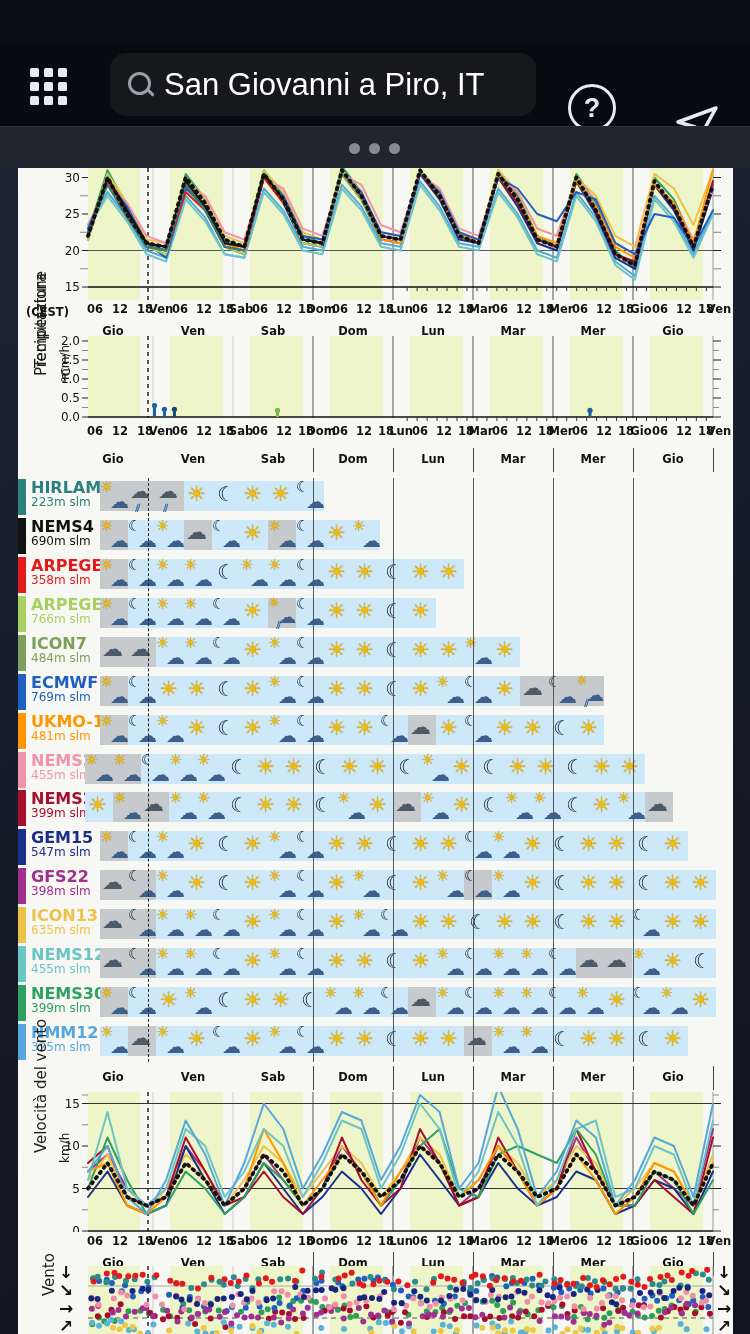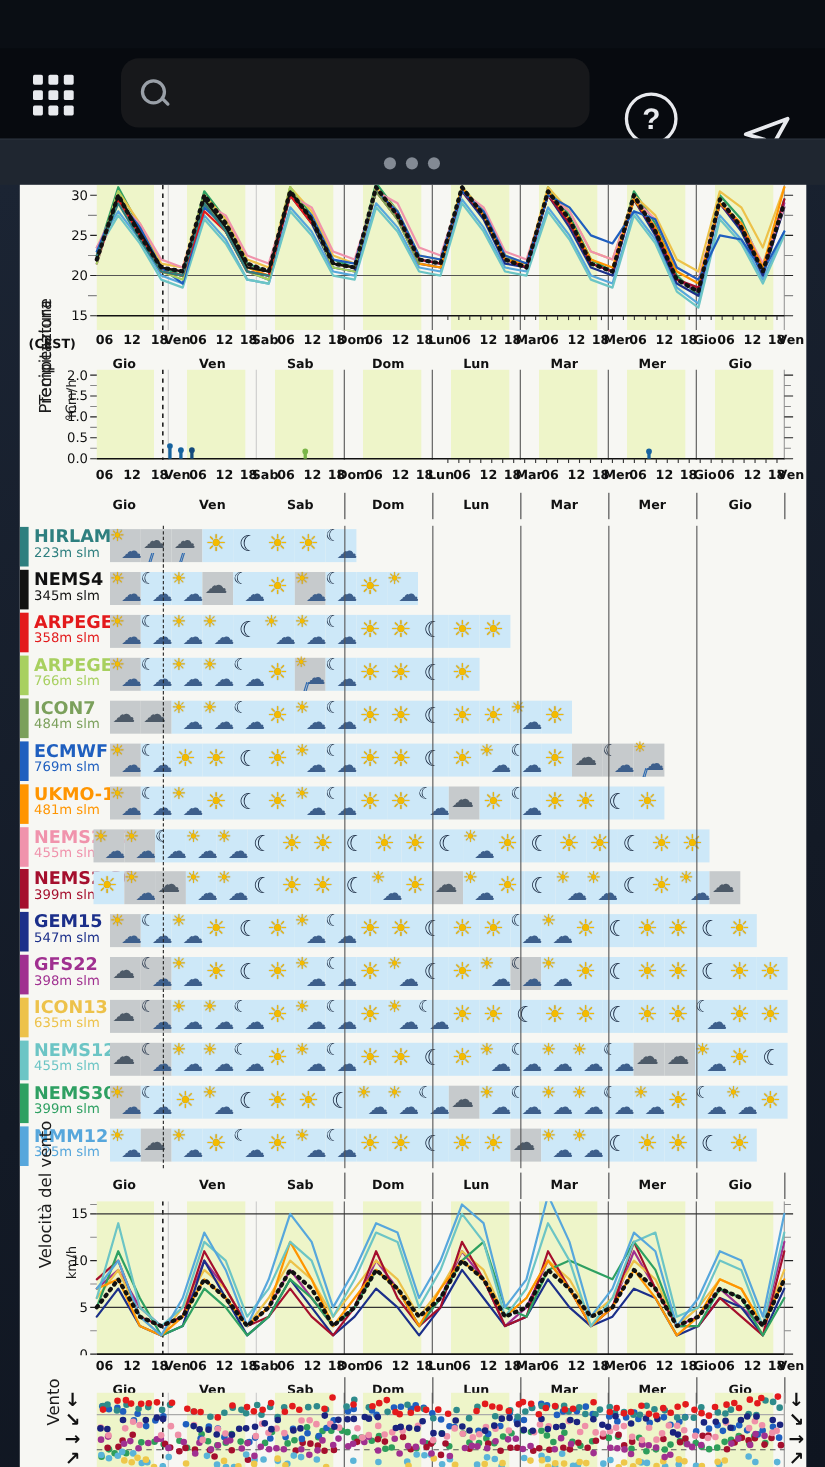--- a/index.html
+++ b/index.html
@@ -77,20 +77,21 @@
         <i></i>
         <i></i>
         <i></i>
         <i></i>
         <i></i>
         <i></i>
         <i></i>
   </div>
   <div class="searchpill">
     <span class="mag"></span>
+    <span class="searchtxt">San Giovanni a Piro, IT</span>
   </div>
   <div class="helpico">?</div>
   <div class="navico">
     <svg width="52" height="52" viewBox="0 0 52 52">
       <path d="M44 8 L24 44 L23 27 L6 22 Z" fill="none" stroke="#e8eaee" stroke-width="3.5" stroke-linejoin="round"></path>
     </svg>
   </div>
 </div>
 
 <div class="dotstrip">
@@ -424,21 +425,21 @@
               </div>
               <div class="cell bb">
                 <span class="g i-moon" style="left: 0px; top: -1px; font-size: 15px;">☾</span>
                 <span class="g i-cloud" style="right: -1px; bottom: 0px; font-size: 19px;">☁</span>
               </div>
             </div>
           </div>
           <div class="mrow" style="position: absolute; left: 0px; top: 38.9px; width: 715px; height: 39px;">
             <div class="mbar" style="background: rgb(17, 17, 17);"></div>
             <div class="mname" style="color: rgb(17, 17, 17);">NEMS4</div>
-            <div class="melev" style="color: rgb(17, 17, 17);">345m slm</div>
+            <div class="melev" style="color: rgb(17, 17, 17);">690m slm</div>
             <div class="strip" style="left: 82px;">
               <div class="cell bg">
                 <span class="g i-sun" style="left: 0px; top: -1px; font-size: 15px;">☀</span>
                 <span class="g i-cloud" style="right: -1px; bottom: 0px; font-size: 19px;">☁</span>
               </div>
               <div class="cell bb">
                 <span class="g i-moon" style="left: 0px; top: -1px; font-size: 15px;">☾</span>
                 <span class="g i-cloud" style="right: -1px; bottom: 0px; font-size: 19px;">☁</span>
               </div>
               <div class="cell bb">

